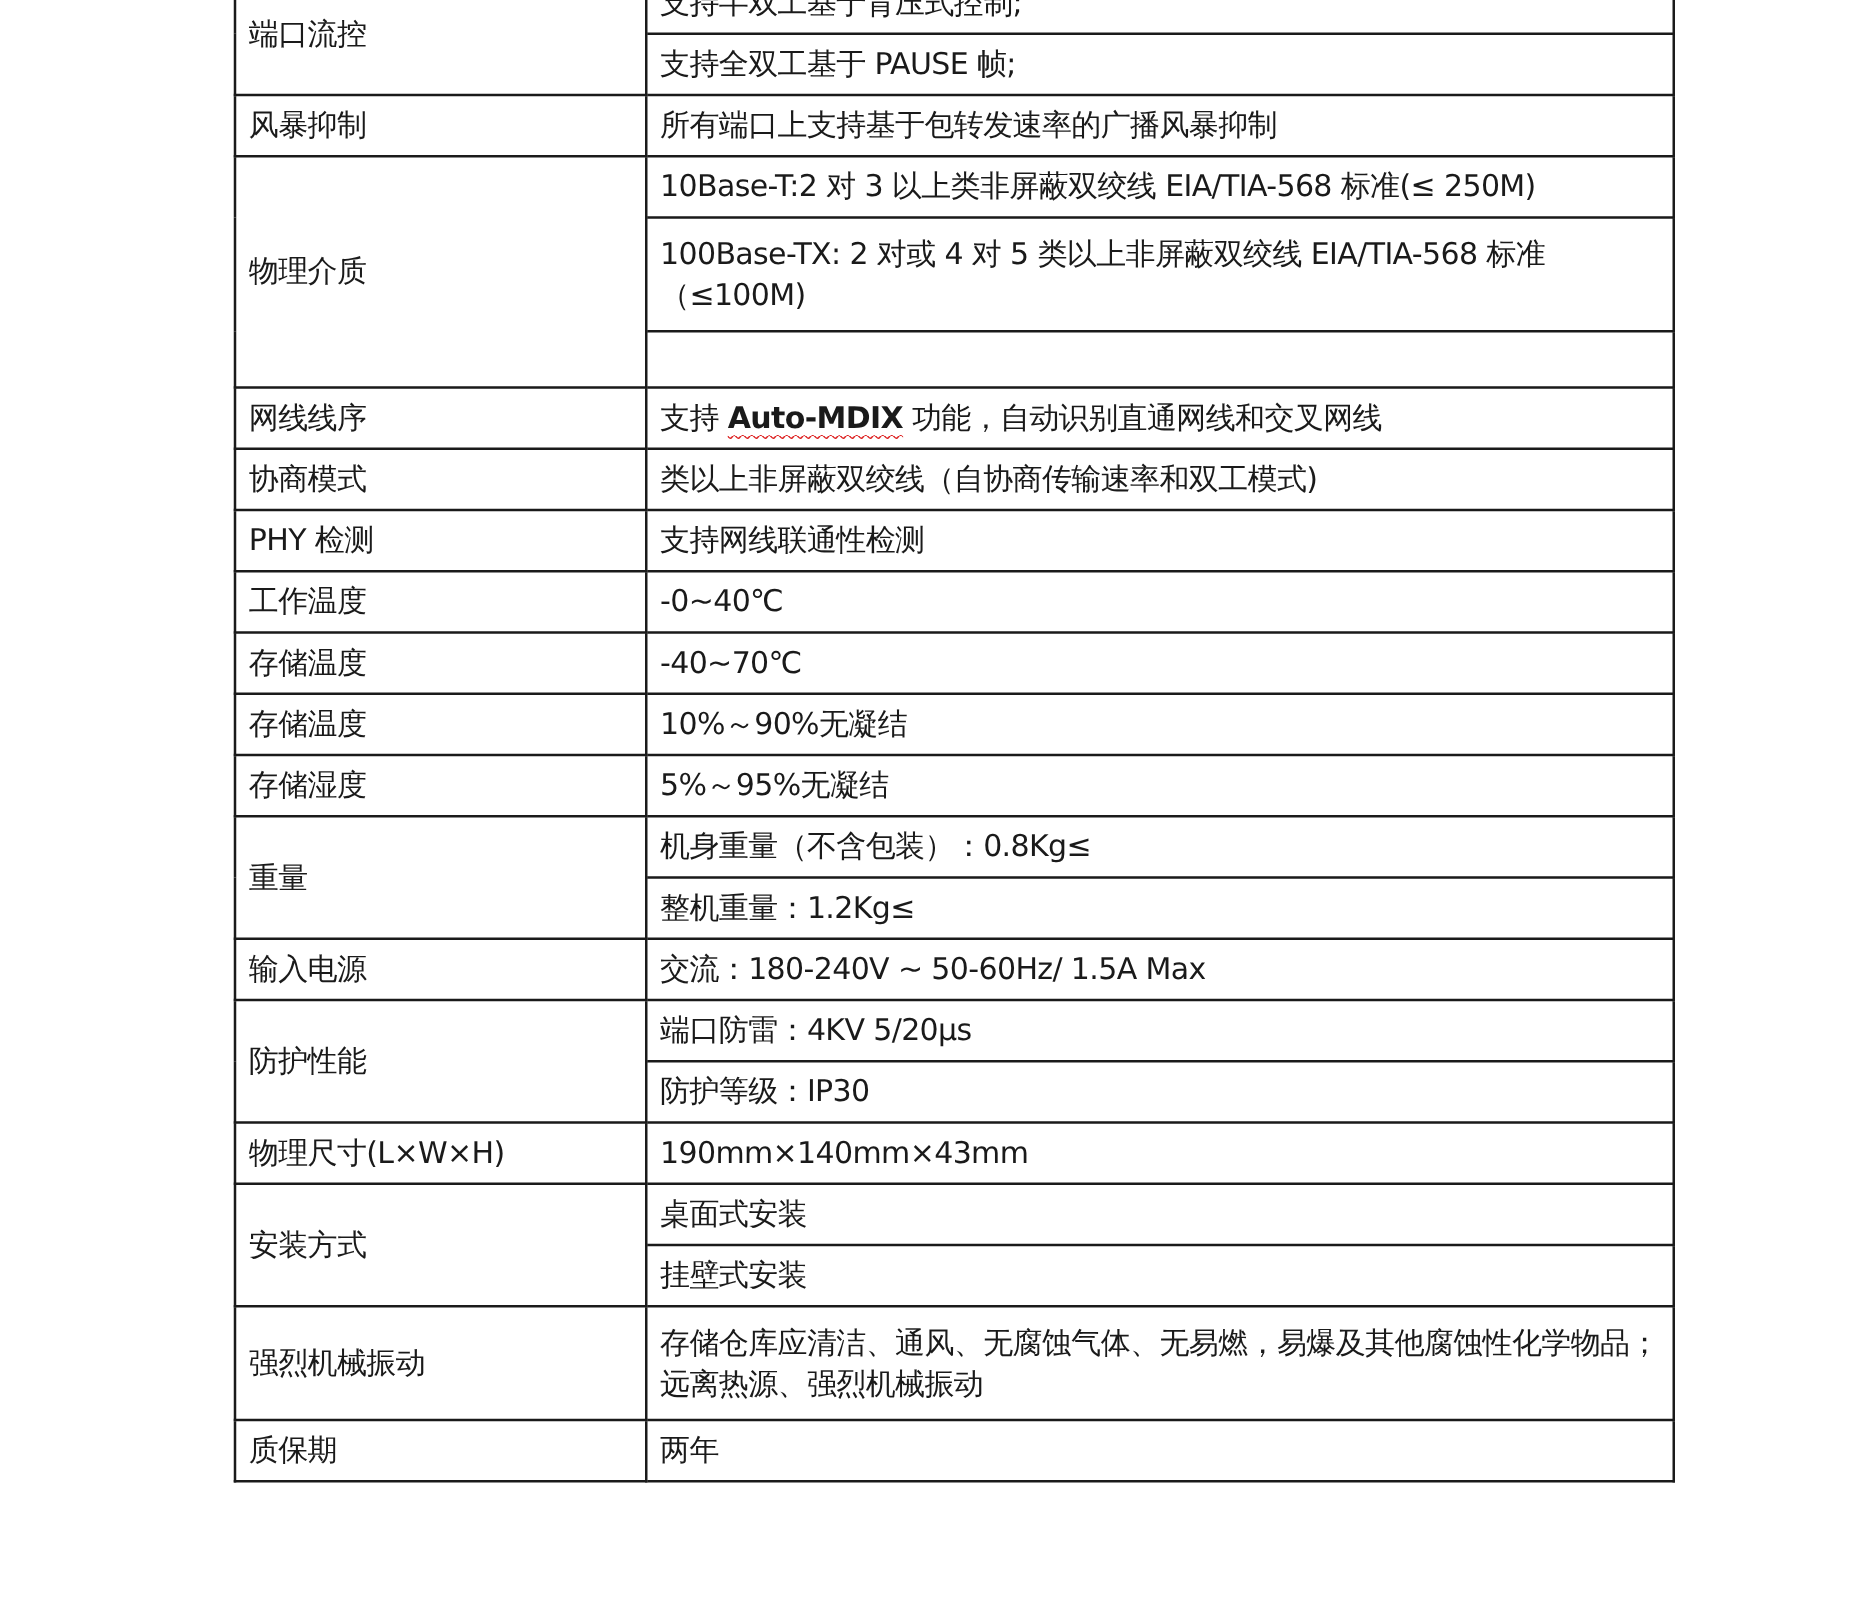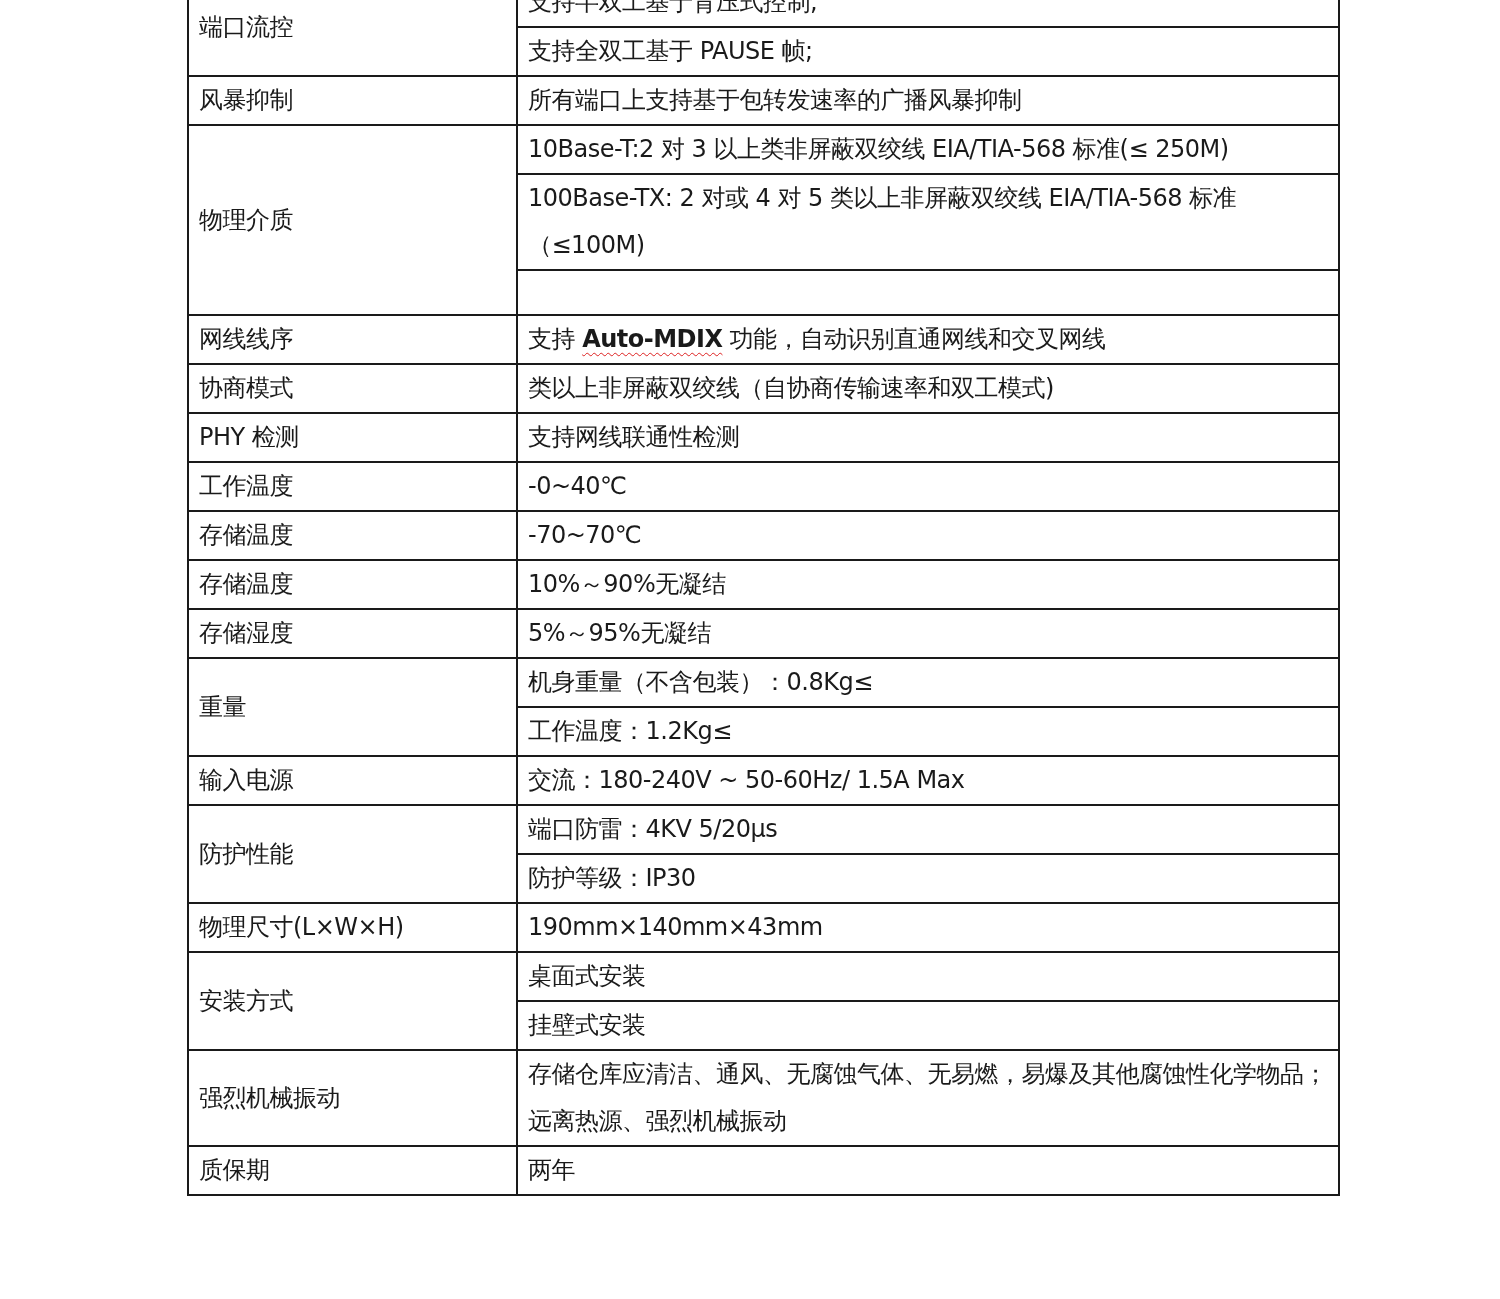--- a/index.html
+++ b/index.html
@@ -35,21 +35,21 @@
       letter-spacing: -0.5px;
     }
     .spec-table td.label {
       width: 307px;
     }
     .spec-table td.value {
       width: 800px;
     }
     .spec-table td.wrap {
       white-space: normal;
-      line-height: 47px;
+      line-height: 33px;
       margin-top: 12px;
     }
     .spell {
       text-decoration: underline wavy #d22;
       text-decoration-thickness: 1px;
       text-underline-offset: 5px;
       font-weight: bold;
     }
   </style>
 </head>
@@ -97,39 +97,39 @@
       <td class="value">支持网线联通性检测</td>
     </tr>
 
     <tr>
       <td class="label">工作温度</td>
       <td class="value">-0~40℃</td>
     </tr>
 
     <tr>
       <td class="label">存储温度</td>
-      <td class="value">-70~70℃</td>
+      <td class="value">-40~70℃</td>
     </tr>
 
     <tr>
       <td class="label">存储温度</td>
       <td class="value">10%～90%无凝结</td>
     </tr>
 
     <tr>
       <td class="label">存储湿度</td>
       <td class="value">5%～95%无凝结</td>
     </tr>
 
     <tr>
       <td class="label" rowspan="2">重量</td>
       <td class="value">机身重量（不含包装）：0.8Kg≤</td>
     </tr>
     <tr>
-      <td class="value">工作温度：1.2Kg≤</td>
+      <td class="value">整机重量：1.2Kg≤</td>
     </tr>
 
     <tr>
       <td class="label">输入电源</td>
       <td class="value">交流：180-240V ~ 50-60Hz/ 1.5A Max</td>
     </tr>
 
     <tr>
       <td class="label" rowspan="2">防护性能</td>
       <td class="value">端口防雷：4KV 5/20μs</td>

